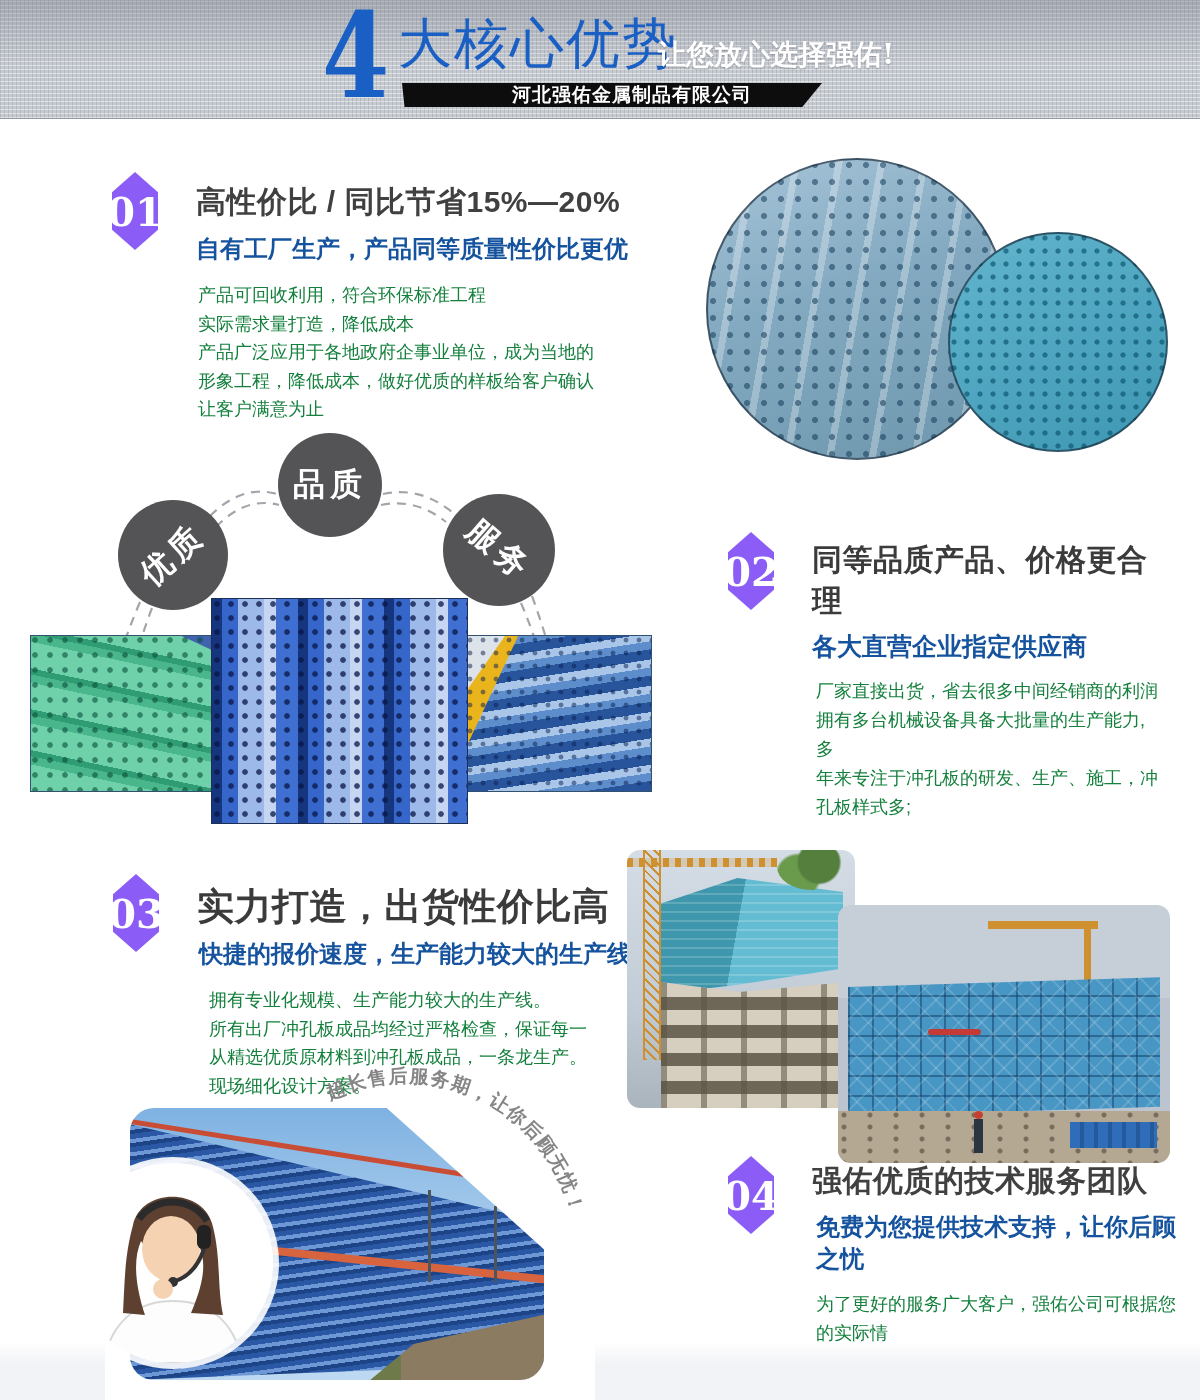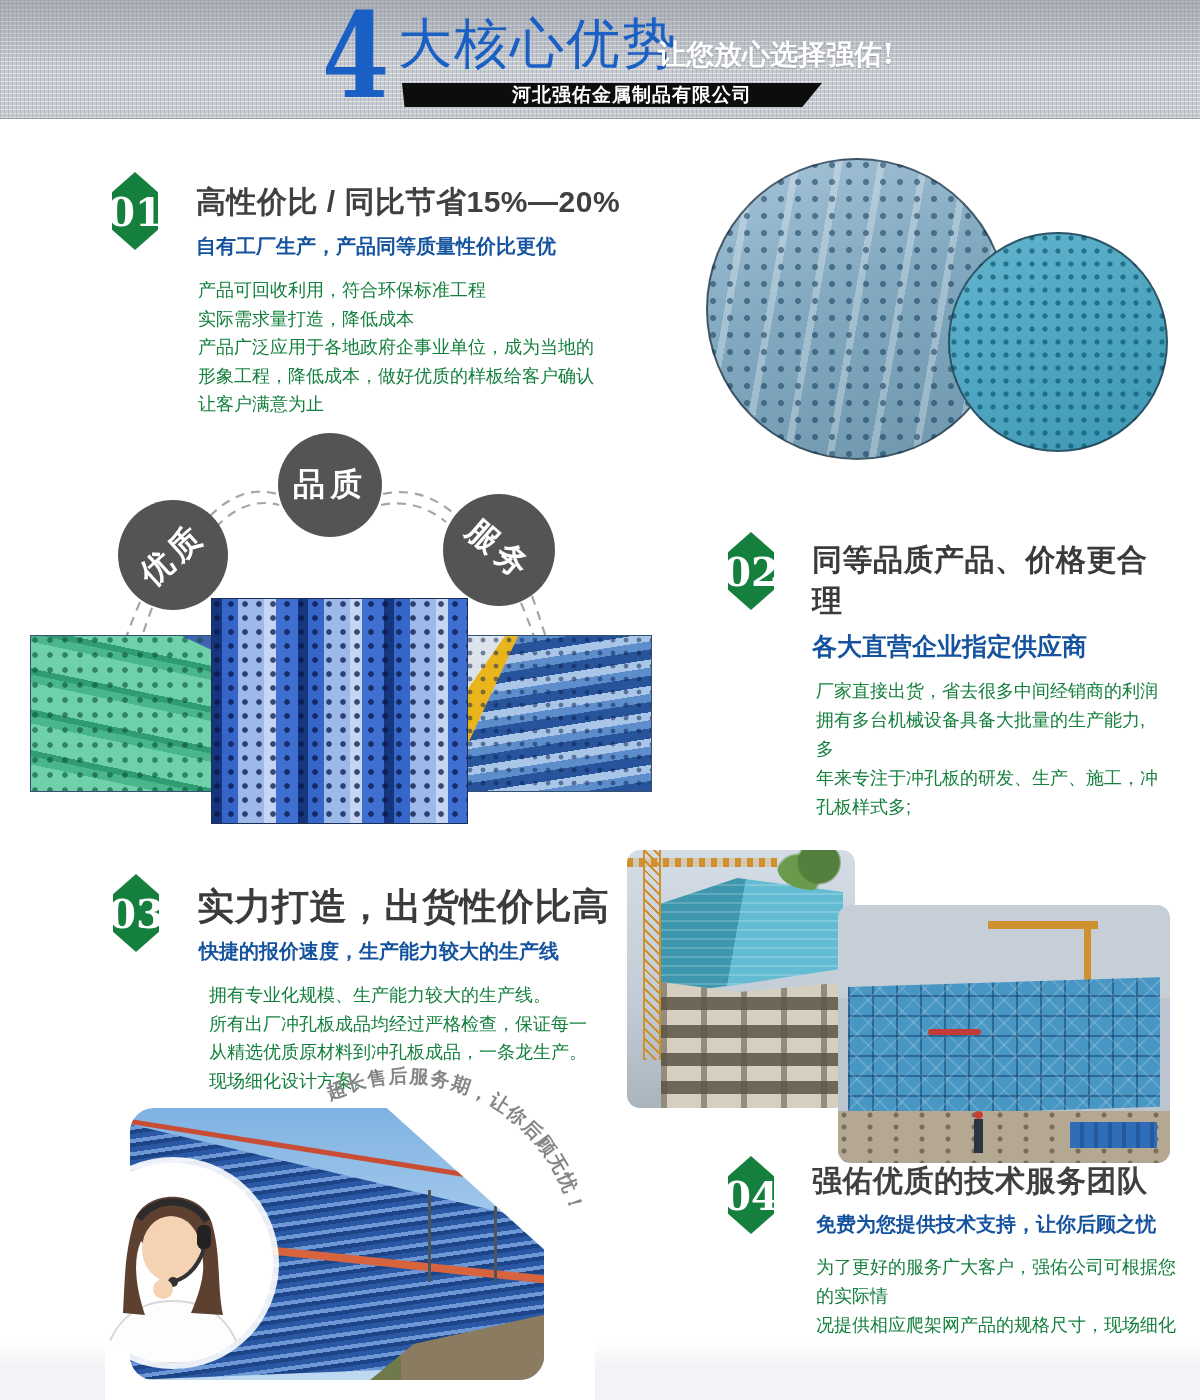--- a/index.html
+++ b/index.html
@@ -20,29 +20,29 @@
         font-weight:400;font-size:54px;color:#1a5fc4;letter-spacing:2px;}
   .hdr-tag{position:absolute;left:658px;top:36px;font-family:"DejaVu Serif","Liberation Serif",serif;
         font-weight:900;font-size:28px;color:#ffffff;text-shadow:0 1px 2px rgba(0,0,0,.25);}
   .hdr-bar{position:absolute;left:402px;top:83px;width:420px;height:24px;background:#0d0d0d;
         clip-path:polygon(0 0,100% 0,95.3% 100%,0.6% 100%);
         display:flex;align-items:center;justify-content:center;}
   .hdr-bar span{color:#fff;font-size:19px;font-weight:bold;letter-spacing:1px;margin-left:40px;}
 
   
   .adv{position:absolute;}
-  .hex{position:absolute;left:0;top:0;width:46px;height:78px;background:#15803d;
+  .hex{position:absolute;left:0;top:0;width:46px;height:78px;background:#8b5cf6;
        clip-path:polygon(50% 0,100% 26%,100% 74%,50% 100%,0 74%,0 26%);
        display:flex;align-items:center;justify-content:center;}
   .hex span{color:#fff;font-family:"DejaVu Serif","Liberation Serif",serif;font-weight:bold;font-size:40px;}
   .adv .content{margin-left:84px;}
   .atitle{color:#404040;letter-spacing:.5px;}
   .t-sans{font-family:"Liberation Sans","DejaVu Sans",sans-serif;font-weight:bold;font-size:30px;}
   .t-serif{font-family:"DejaVu Serif","Liberation Serif",serif;font-weight:900;font-size:30px;color:#3b3b3b;}
-  .asub{font-family:"DejaVu Serif","Liberation Serif",serif;font-weight:900;font-size:20px;color:#15539e;}
+  .asub{font-family:"DejaVu Serif","Liberation Serif",serif;font-weight:900;font-size:24px;color:#15539e;}
   .abody{font-size:18px;line-height:28.5px;color:#15803d;}
   .adv1{left:112px;top:174px;width:540px;}
   .adv1 .hex{top:-2px;}
   .adv1 .content{padding-top:8px;}
   .adv1 .asub{margin-top:10px;}
   .adv1 .abody{margin-top:16px;margin-left:2px;}
   .adv2{left:728px;top:532px;width:430px;}
   .adv2 .content{padding-top:8px;}
   .adv2 .asub{margin-top:8px;font-size:25px;}
   .adv2 .abody{margin-top:14px;margin-left:4px;line-height:29px;}

